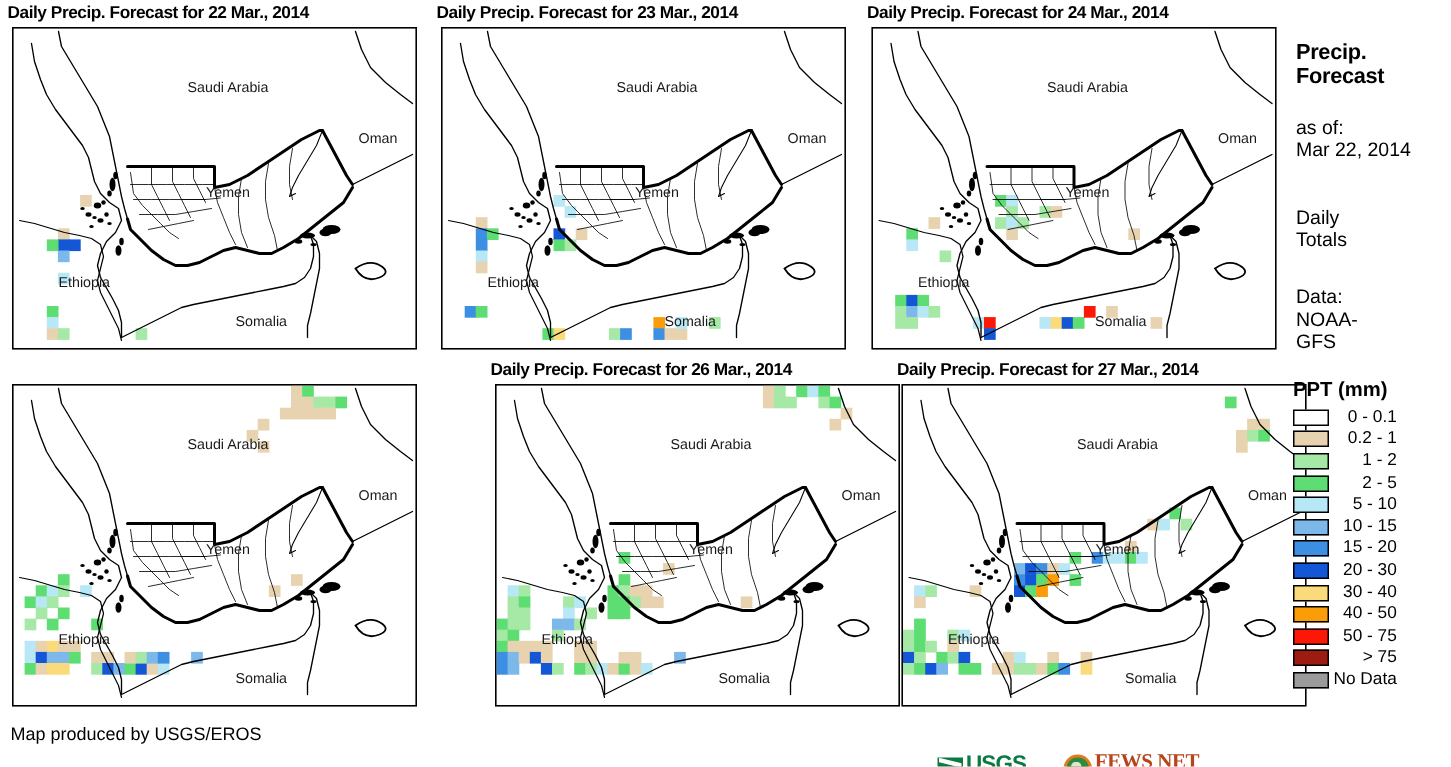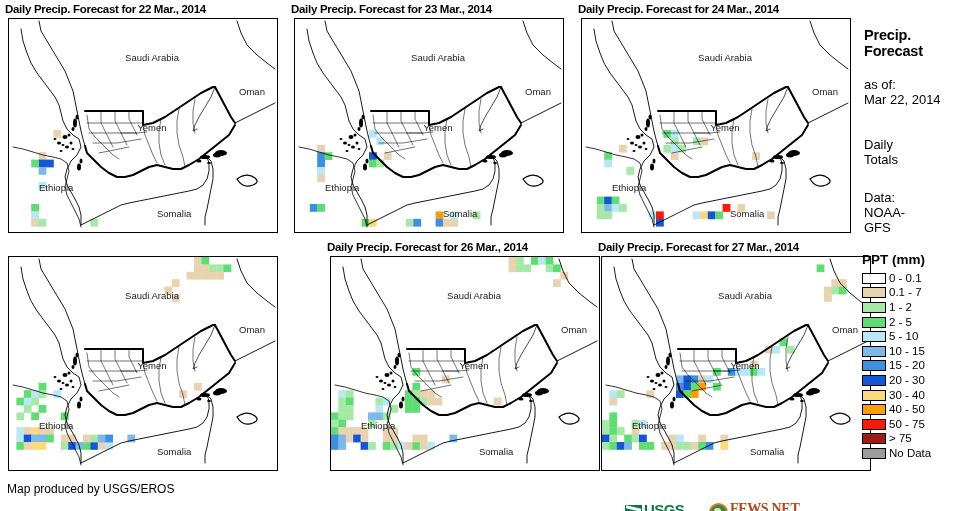--- a/index.html
+++ b/index.html
@@ -21,21 +21,21 @@
   .map-svg{display:block;position:absolute;left:0;top:0;}
 
   
   .sidebar{position:absolute;left:858px;top:0;width:109px;height:511px;}
   .sb-title{
     font-size:14.5px;font-weight:bold;line-height:16px;color:#000;
     letter-spacing:-0.2px;
   }
   .sb-block{font-size:13px;line-height:15px;color:#000;}
   .legend-title{font-size:13.5px;font-weight:bold;color:#000;line-height:15px;}
-  .legend-row{display:flex;align-items:center;height:14.6px;}
+  .legend-row{display:flex;align-items:center;height:14.6px;justify-content:space-between;}
   .legend-swatch{
     width:24px;height:11px;border:1px solid #000;box-sizing:border-box;
     margin-right:3px;flex:0 0 auto;
   }
   .legend-label{font-size:11.5px;color:#000;line-height:11px;white-space:nowrap;}
 
   
   .footer-text{
     position:absolute;left:7px;top:482px;font-size:12px;color:#000;
     white-space:nowrap;
@@ -787,21 +787,21 @@
 
     <div style="position:absolute;left:4px;top:252px;">
       <div class="legend-title">PPT (mm)</div>
       <div id="legend-rows" style="margin-top:4px;">
           <div class="legend-row">
             <div class="legend-swatch" style="background: rgb(255, 255, 255);"></div>
             <div class="legend-label">0 - 0.1</div>
           </div>
           <div class="legend-row">
             <div class="legend-swatch" style="background: rgb(232, 211, 176);"></div>
-            <div class="legend-label">0.1 - 7</div>
+            <div class="legend-label">0.2 - 1</div>
           </div>
           <div class="legend-row">
             <div class="legend-swatch" style="background: rgb(166, 232, 166);"></div>
             <div class="legend-label">1 - 2</div>
           </div>
           <div class="legend-row">
             <div class="legend-swatch" style="background: rgb(94, 222, 114);"></div>
             <div class="legend-label">2 - 5</div>
           </div>
           <div class="legend-row">

